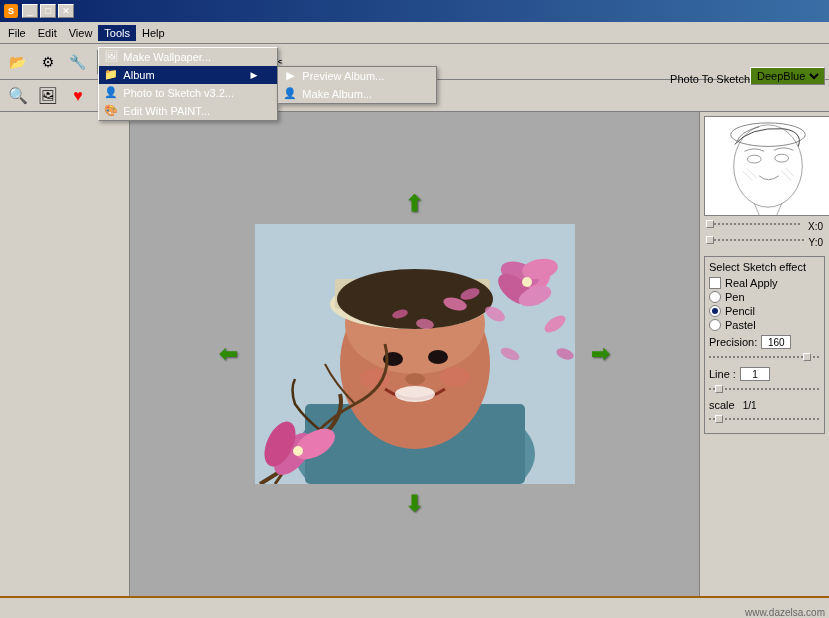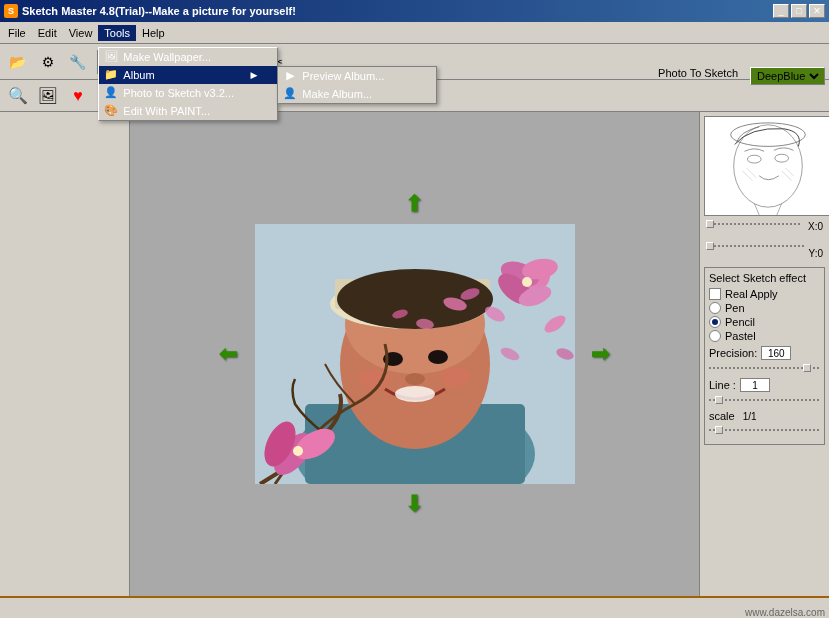--- a/index.html
+++ b/index.html
@@ -144,22 +144,22 @@
     .toolbar-separator {
       width: 2px;
       height: 24px;
       border-left: 1px solid #808080;
       border-right: 1px solid #fff;
       margin: 0 3px;
     }
     .toolbar-right {
       margin-left: auto;
       display: flex;
-      align-items: flex-start;
-      gap: 12px;
+      align-items: flex-end;
+      gap: 0;
       margin-top: 28px;
     }
     .toolbar-label {
       font-size: 11px;
       color: #000;
     }
     .toolbar-dropdown {
       display: flex; align-items: center;
       background: #4d7c0f;
       border: 1px solid #808080;
@@ -365,21 +365,20 @@
       border-left-color: #fff;
       border-bottom-color: #808080;
       border-right-color: #808080;
     }
   </style>
 </head>
 <body>
 
 <div id="title-bar">
   <div class="title-icon">S</div>
-  <span class="title-text">Sketch Master 4.8(Trial)--Make a picture for yourself!</span>
   <div class="win-controls">
     <div class="win-btn">_</div>
     <div class="win-btn">□</div>
     <div class="win-btn">✕</div>
   </div>
 </div>
 
 <div id="menu-bar">
   <div class="menu-item">File</div>
   <div class="menu-item">Edit</div>
@@ -592,21 +591,21 @@
         <div class="dot-track-line"></div>
         <div class="dot-track-thumb" style="left:0;"></div>
       </div>
       <span style="font-size:10px;">X:<span>0</span></span>
     </div>
     <div style="display:flex; align-items:center; gap:4px; margin-bottom:4px; padding:0 2px;">
       <div style="flex:1; position:relative; height:12px;">
         <div class="dot-track-line"></div>
         <div class="dot-track-thumb" style="left:0;"></div>
       </div>
-      <span style="font-size:10px;margin-top:12px;">Y:<span>0</span></span>
+      <span style="font-size:10px;">Y:<span>0</span></span>
     </div>
 
     <div id="sketch-effect-panel">
       <div class="panel-title">Select Sketch effect</div>
 
       <div class="effect-row">
         <div class="effect-checkbox"></div>
         <span>Real Apply</span>
       </div>
 

